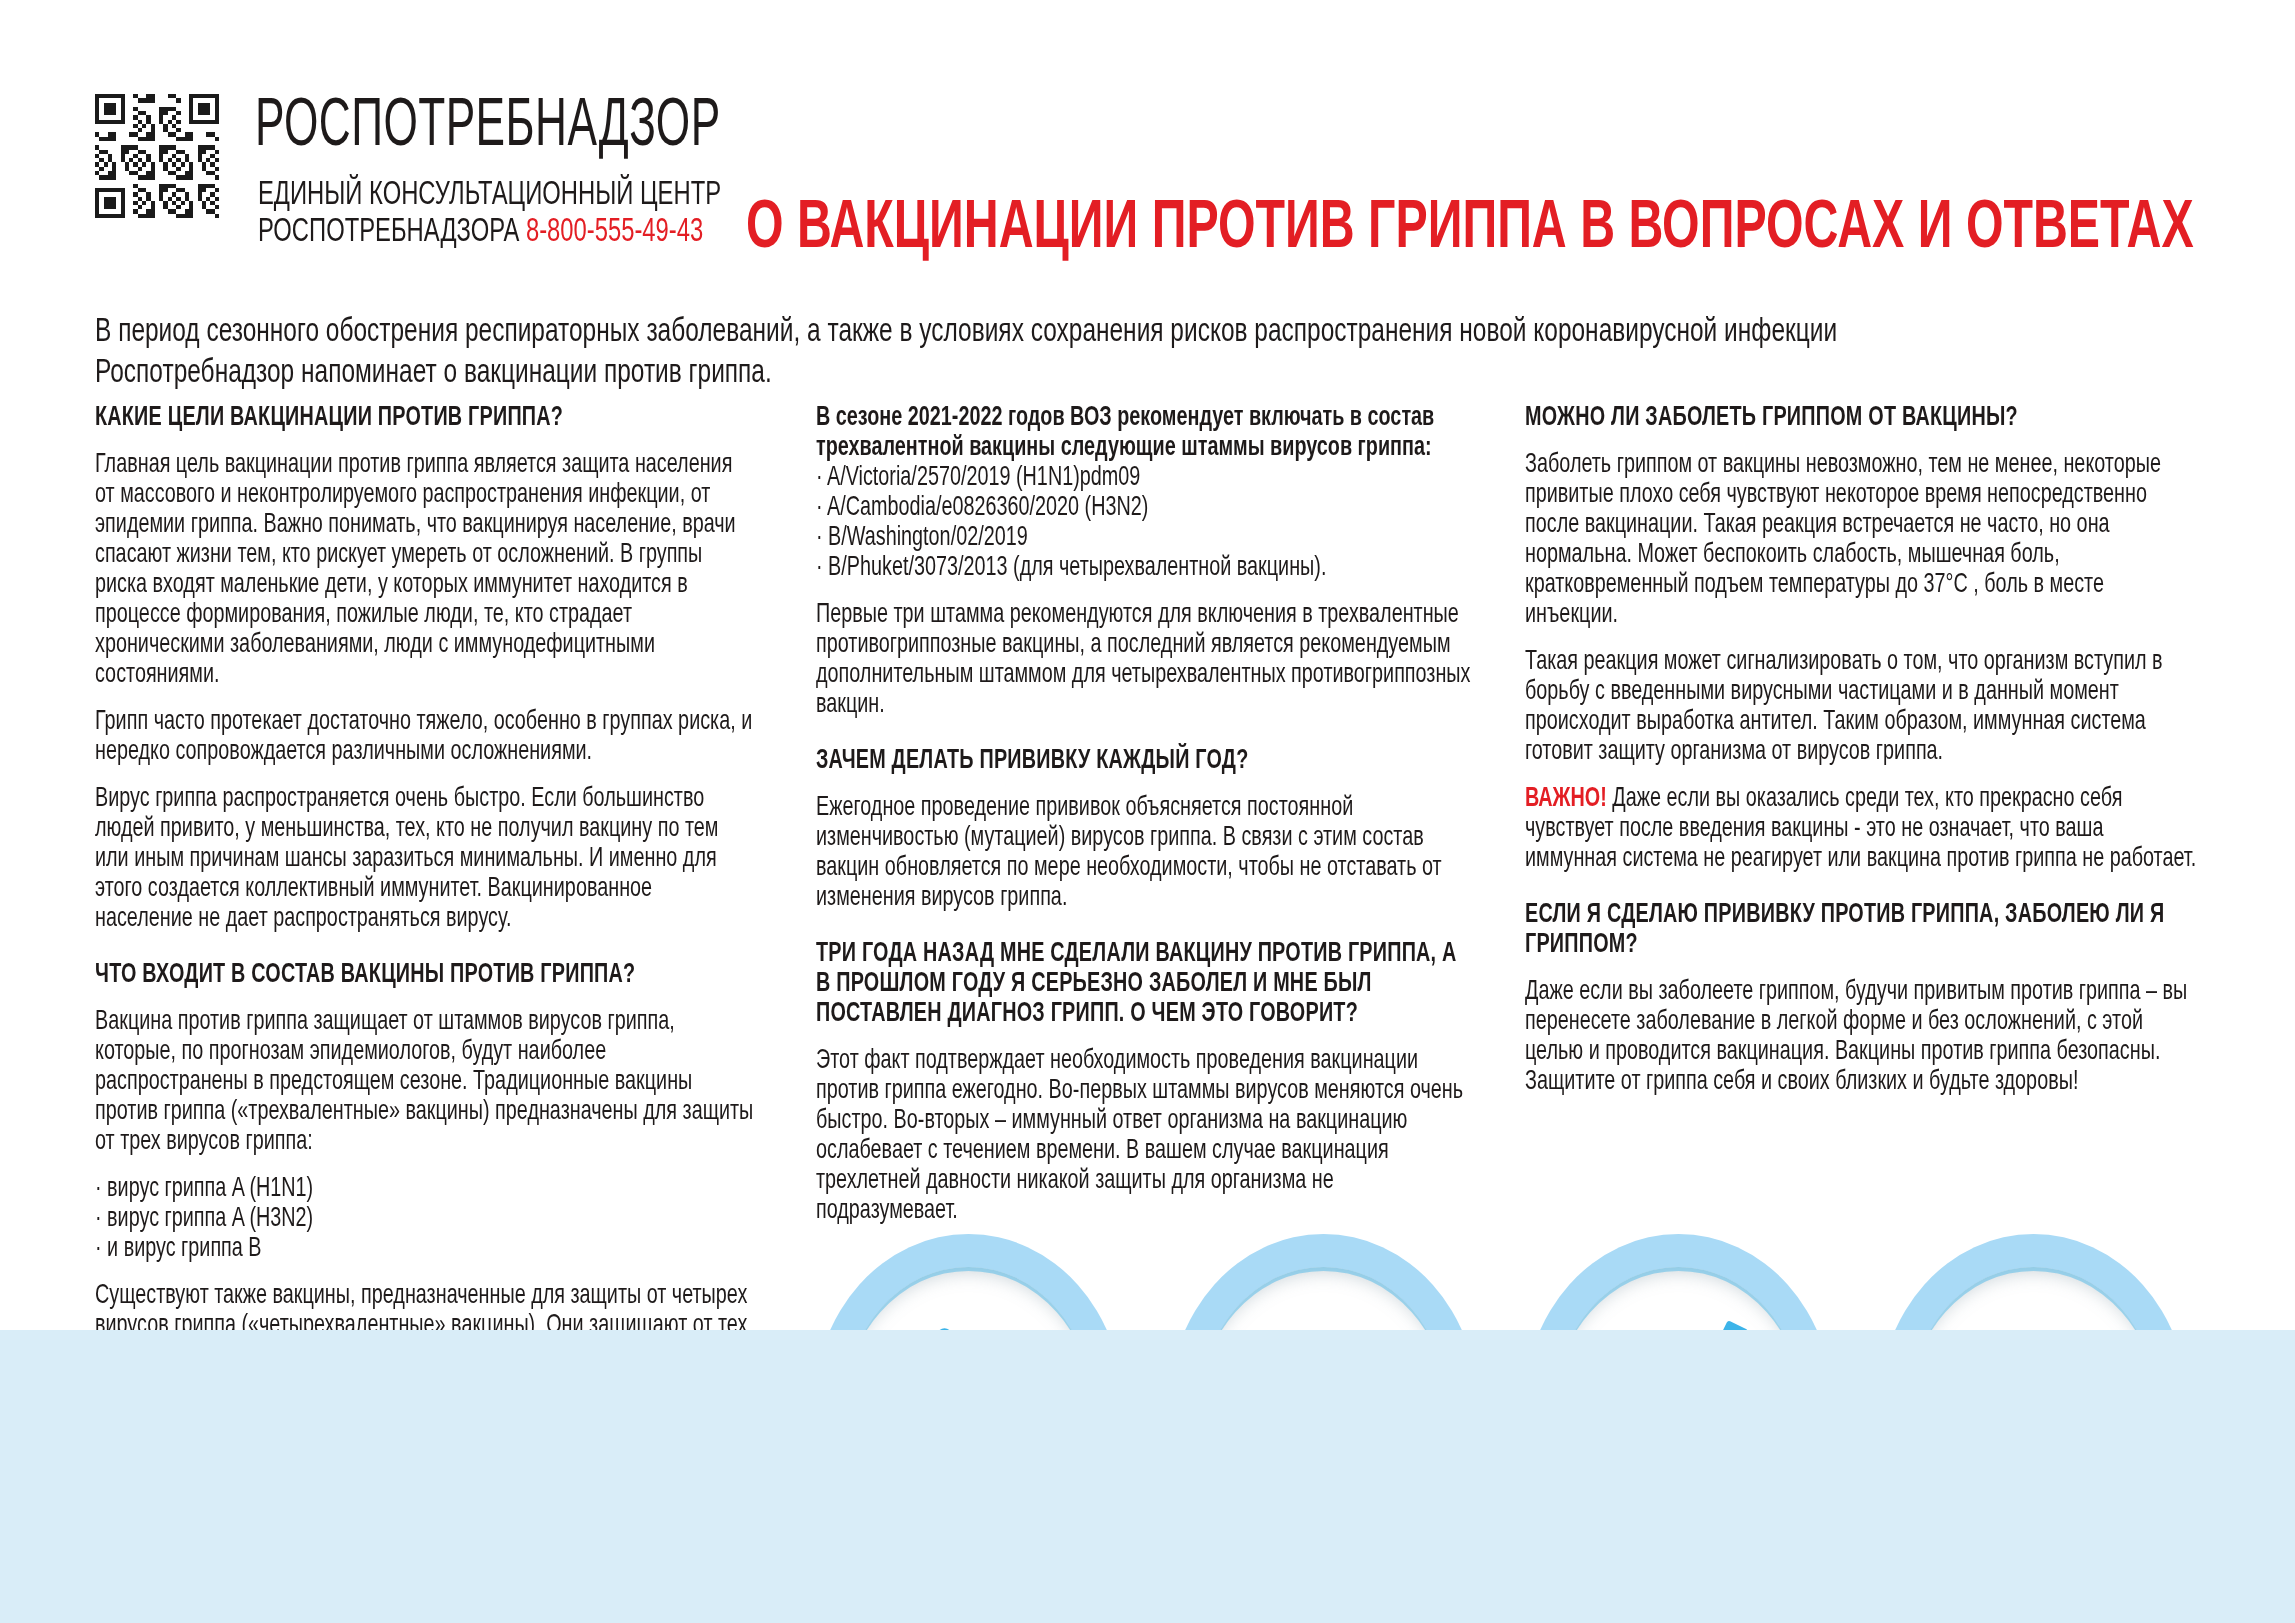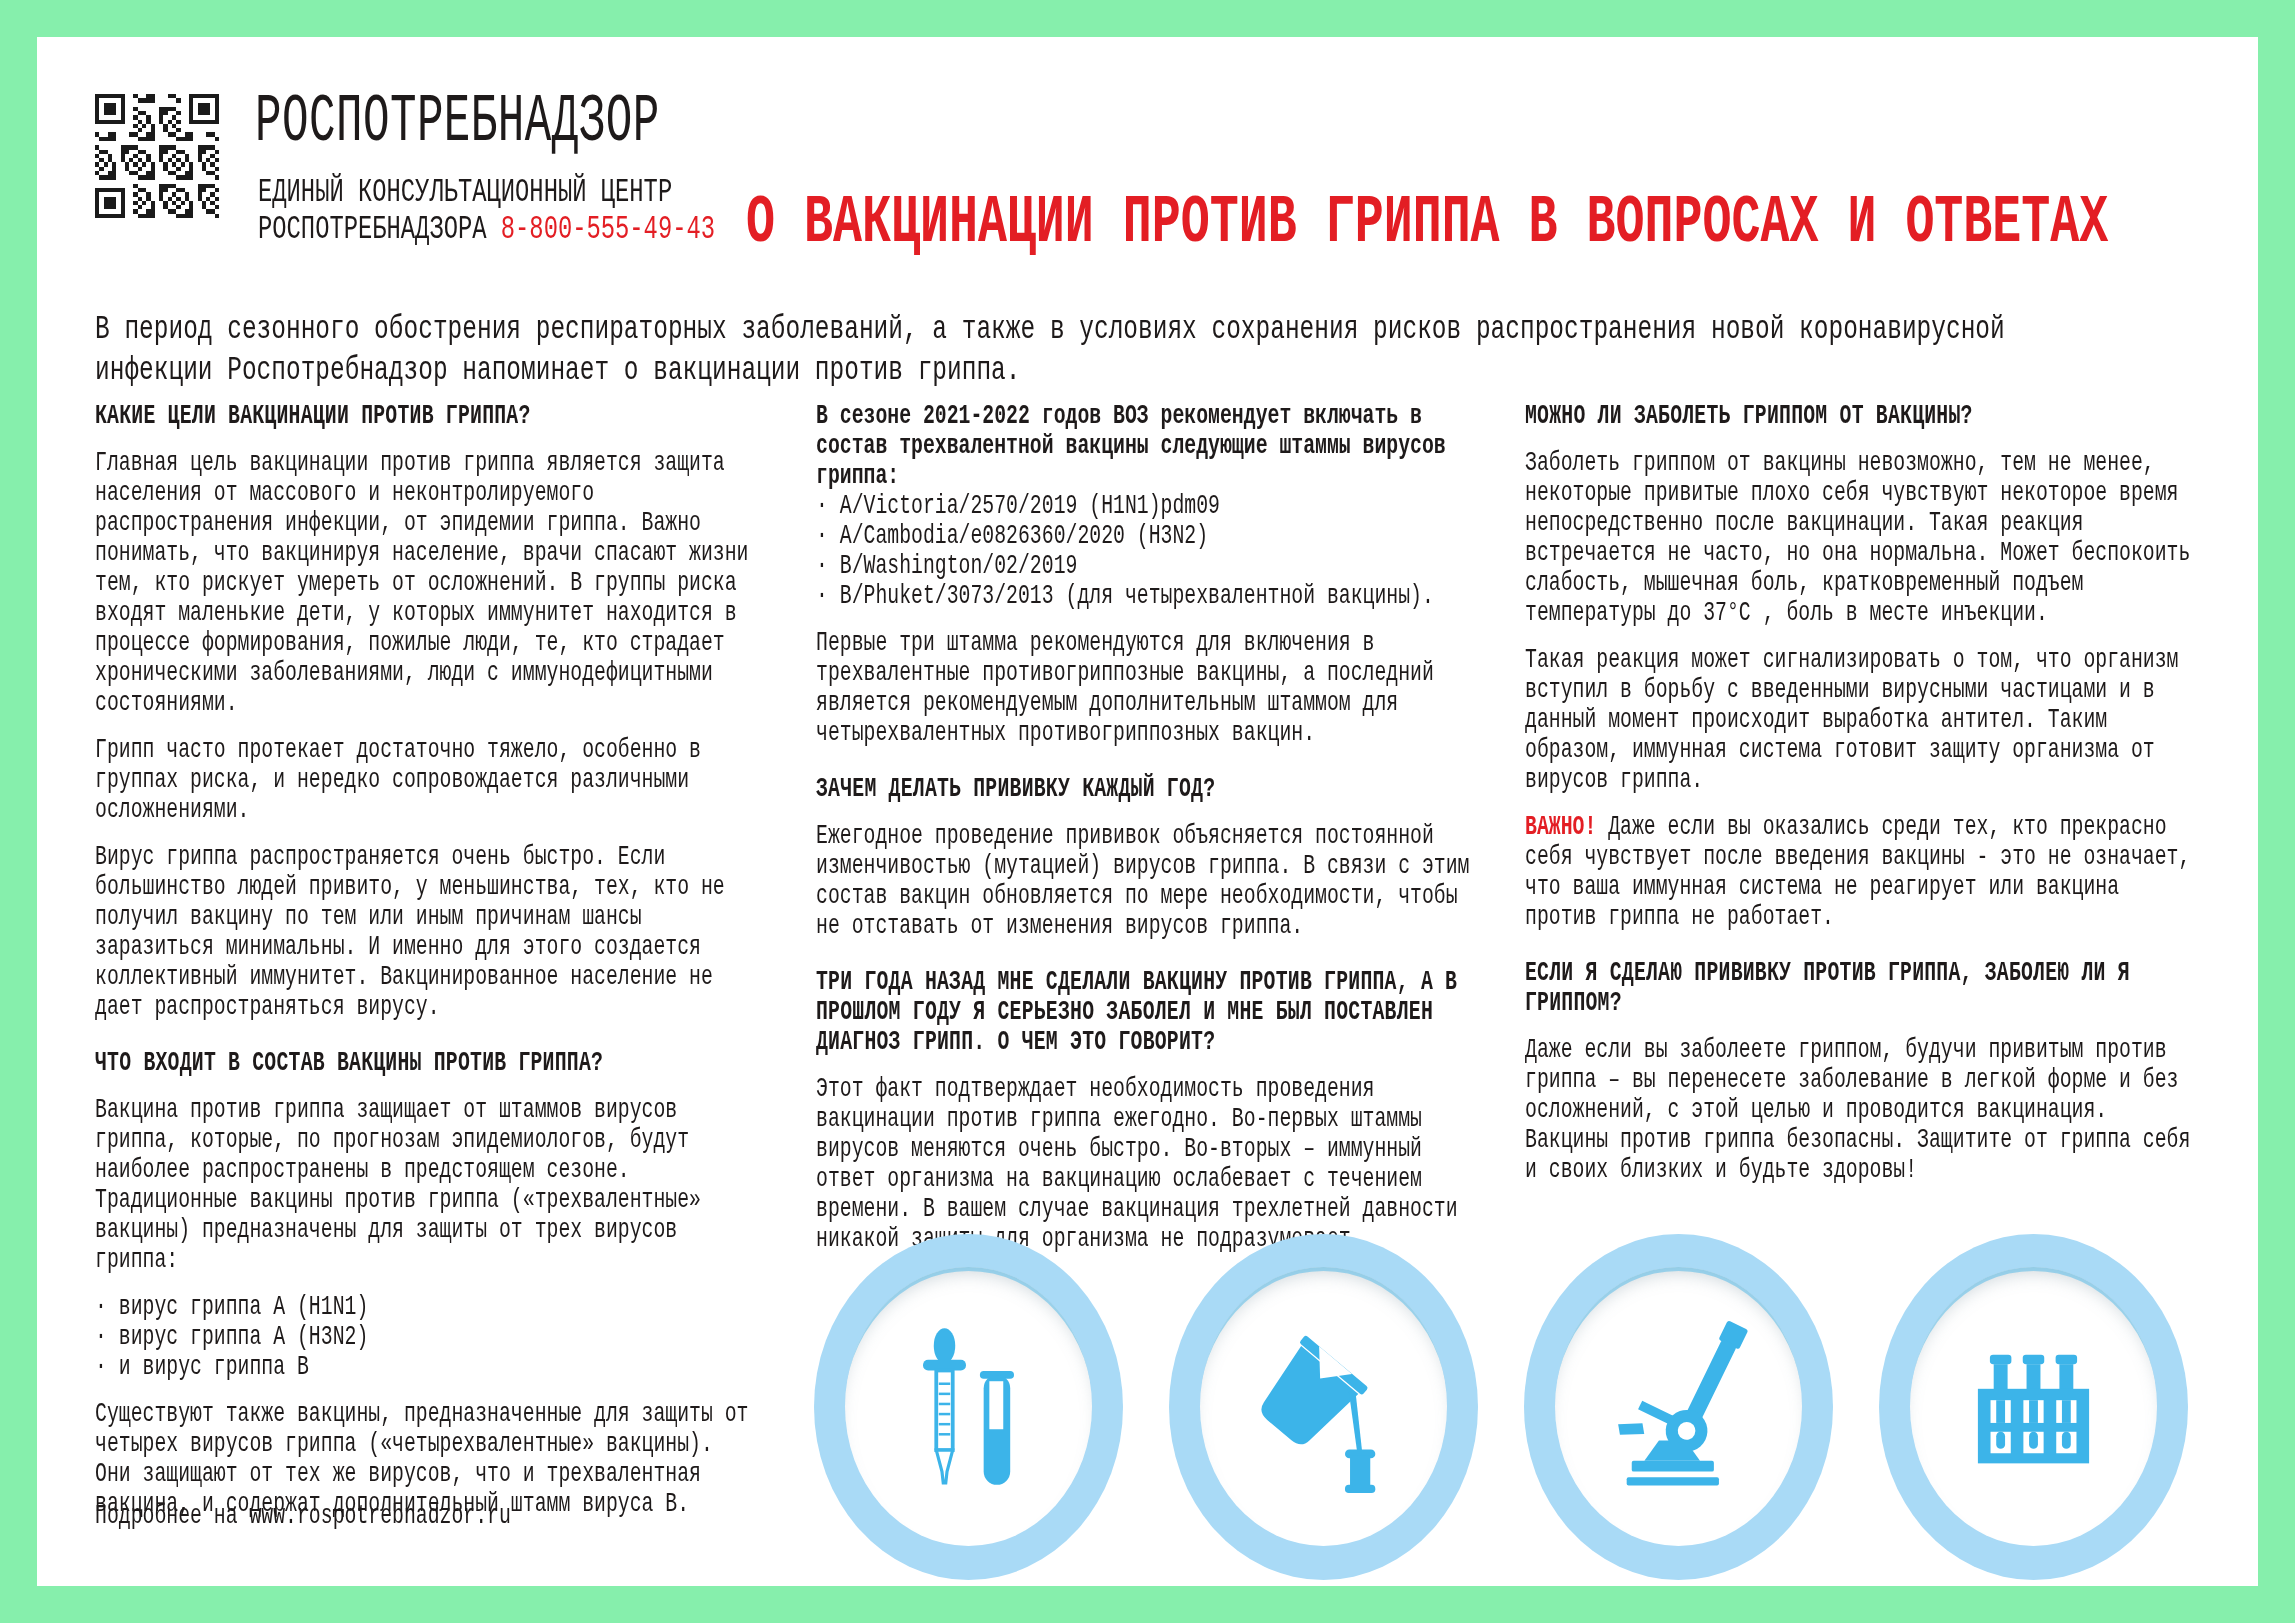--- a/index.html
+++ b/index.html
@@ -1,19 +1,19 @@
 <!DOCTYPE html>
 <html style="font-size:10.5px"><head>
 <meta charset="utf-8">
 <style>
   html,body { margin:0; padding:0; background:#d9edf8; }
   .page {
-    position:relative; width:2295px; height:1623px;
-    background:#86efac; overflow:hidden;
-    font-family:Liberation Mono, monospace; color:#1E1A1A;
+    position:relative; width:2295px; height:1330px;
+    background:#ffffff; overflow:hidden;
+    font-family:Liberation Sans, sans-serif; color:#1E1A1A;
   }
   .sheet { position:absolute; left:37px; top:37px; width:2221px; height:1549px; background:#ffffff; }
   .abs { position:absolute; transform-origin:0 0; }
 
   
   .qr { left:95px; top:94px; width:124px; height:124px; }
   .brand-title { left:255px; top:86px; font-size:68px; line-height:71px;
                  transform:scaleX(.65); white-space:nowrap; font-weight:normal; letter-spacing:0.7px; }
   .brand-sub { left:258px; top:174px; font-size:34px; line-height:37px;
                transform:scaleX(.70); white-space:nowrap; }

